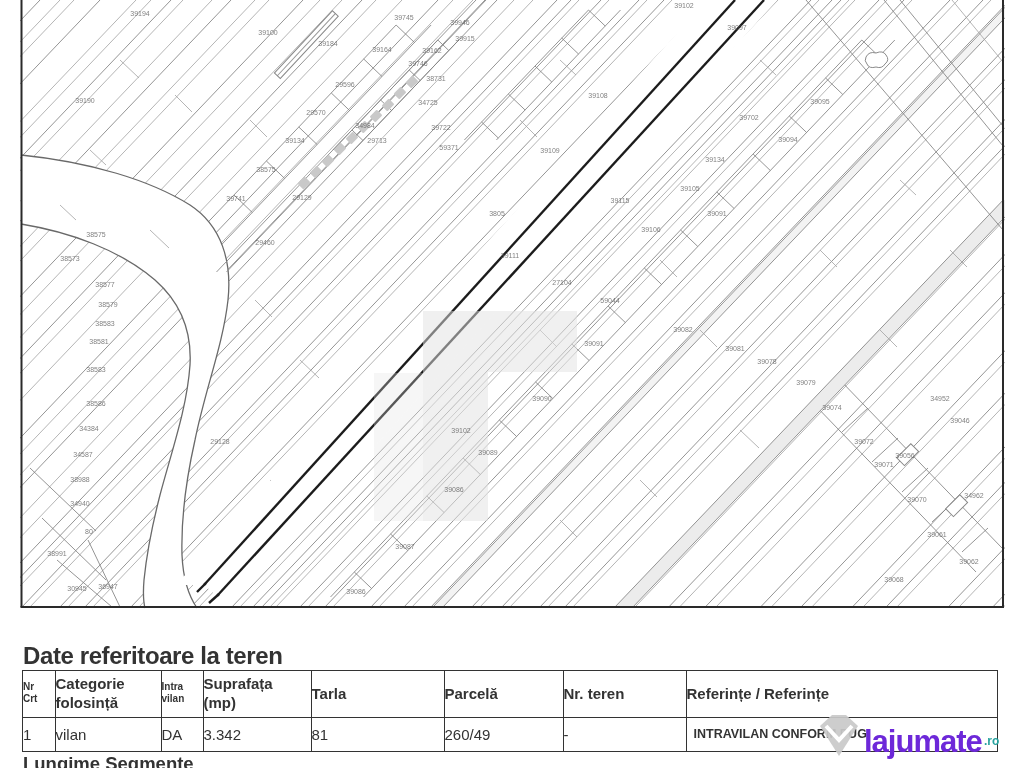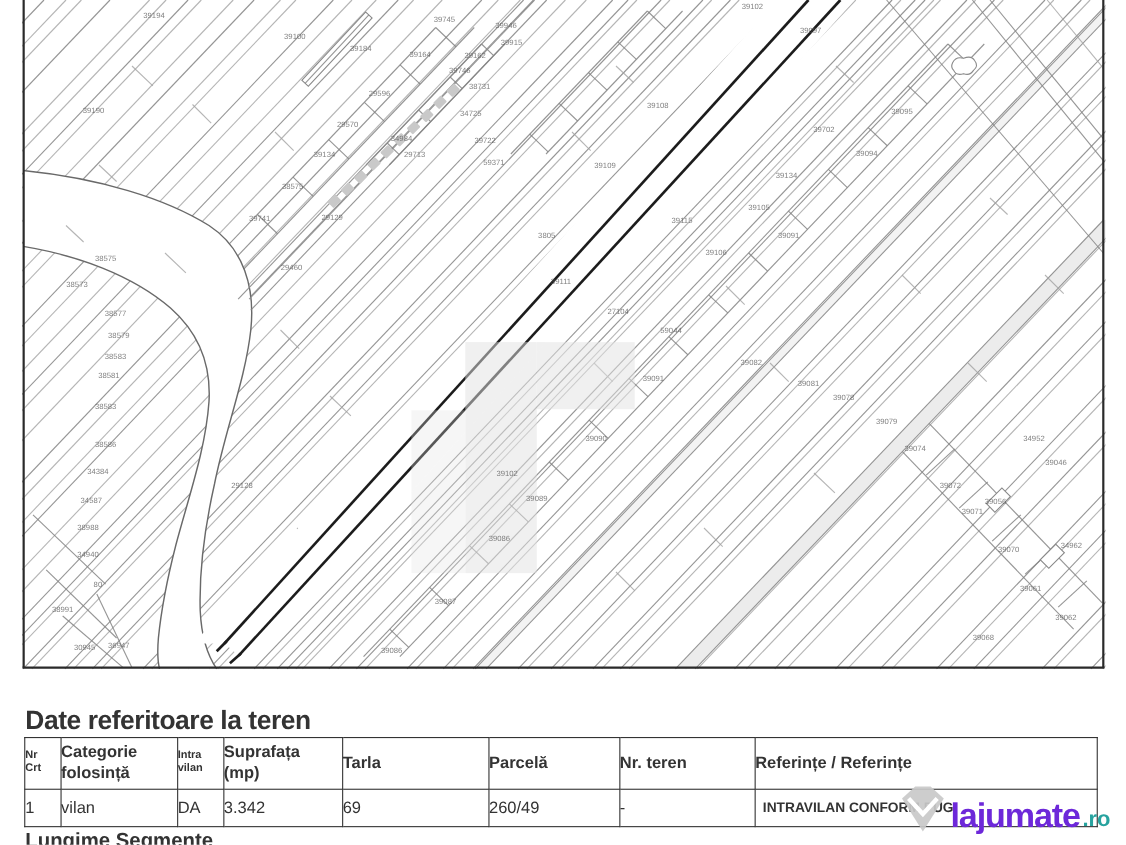--- a/index.html
+++ b/index.html
@@ -15,21 +15,21 @@
 .title{position:absolute;left:23px;top:642px;font-size:24px;font-weight:bold;color:#333;letter-spacing:-0.4px}
 .tb{position:absolute;left:22px;top:670px;width:976px;border-collapse:collapse;table-layout:fixed;color:#333}
 .tb td{border:1.4px solid #333;padding:0}
 .hd td{height:46px;font-size:15px;font-weight:bold;line-height:1.25}
 .sm{font-size:10px;font-weight:bold;line-height:1.15;display:inline-block}
 .dt td{height:32.5px;font-size:15px}
 .dt td.obs{font-size:12.5px;font-weight:bold;text-align:left;padding-left:7px}
 .lseg{position:absolute;left:23px;top:753px;font-size:18.5px;font-weight:bold;color:#333}
 .wm{position:absolute;left:806px;top:706px;width:218px;height:62px}
 .wt{position:absolute;left:58px;top:18px;font-size:31px;font-weight:bold;color:#6d28d9;letter-spacing:-1px}
-.wr{position:absolute;left:178px;top:28px;font-size:20px;font-weight:bold;color:#27a39f}
+.wr{position:absolute;left:178px;top:28px;font-size:12px;font-weight:bold;color:#27a39f}
 </style></head>
 <body>
 
 <div style="position:absolute;left:0;top:0"><svg width="1024" height="612" viewBox="0 0 1024 612">
       <defs>
         <clipPath id="mapclip">
           <rect x="20" y="0" width="985" height="609"></rect>
         </clipPath>
         <filter id="soft" x="-2%" y="-2%" width="104%" height="104%">
           <feGaussianBlur stdDeviation="0.55"></feGaussianBlur>
@@ -395,21 +395,21 @@
 <td style="width:132px">Tarla</td>
 <td style="width:118px">Parcelă</td>
 <td style="width:122px">Nr. teren</td>
 <td>Referințe / Referințe</td>
 </tr>
 <tr class="dt">
 <td>1</td>
 <td>vilan</td>
 <td>DA</td>
 <td>3.342</td>
-<td>69</td>
+<td>81</td>
 <td>260/49</td>
 <td>-</td>
 <td class="obs">INTRAVILAN CONFORM PUG.</td>
 </tr>
 </tbody>
   </table>
 
 <div class="lseg">Lungime Segmente</div>
 
 <div class="wm">

